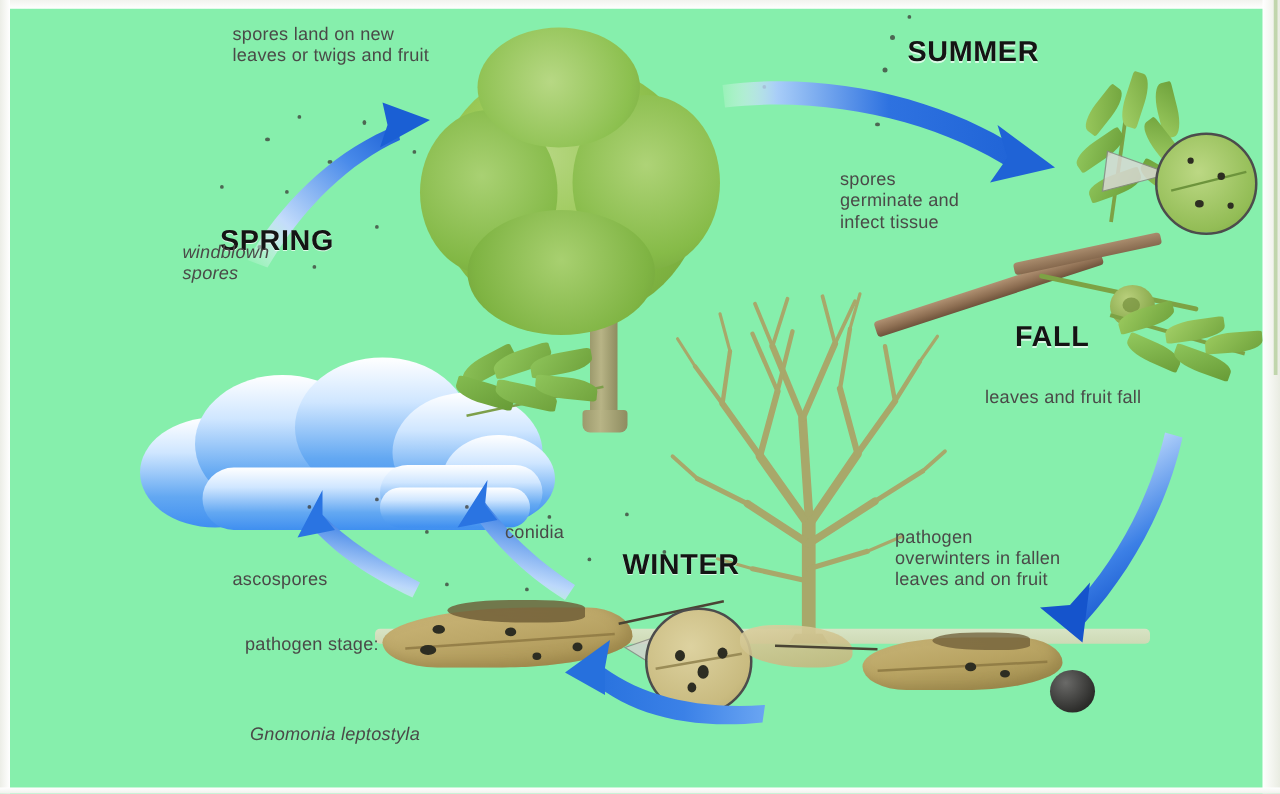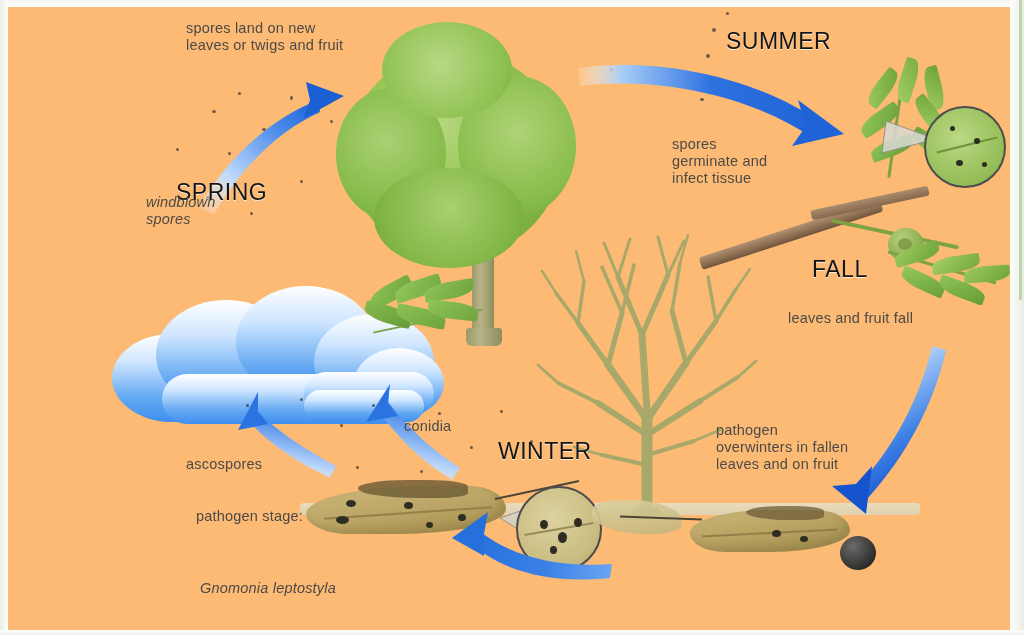--- a/index.html
+++ b/index.html
@@ -5,35 +5,35 @@
   html,body{margin:0;padding:0;}
   body{
     width:1024px;height:635px;
     background:#ffffff;
     font-family:"Liberation Sans", sans-serif;
     overflow:hidden;
   }
   #stage{
     position:relative;
     width:1024px;height:635px;
-    background:#fdba74;
+    background:#86efac;
     overflow:hidden;
   }
   
   .edge{position:absolute;pointer-events:none;}
   .edge-top{top:0;left:0;width:1024px;height:7px;background:linear-gradient(#f2f3ee,#ffffff);}
   .edge-left{top:0;left:0;width:8px;height:635px;background:linear-gradient(90deg,#eceee7,#ffffff);}
   .edge-right{top:0;right:0;width:14px;height:635px;background:linear-gradient(270deg,#e9ece2,#ffffff);}
   .edge-right2{top:0;right:2px;width:3px;height:300px;background:#9bbf7a;opacity:.55;}
   .edge-bottom{bottom:0;left:0;width:1024px;height:5px;background:linear-gradient(0deg,#f0f1ec,#ffffff);}
 
   
   .lbl{position:absolute;color:#2b2b2b;line-height:1.18;white-space:pre-line;}
   .season{
-    position:absolute;font-weight:normal;font-size:23px;letter-spacing:.5px;color:#141414;
+    position:absolute;font-weight:bold;font-size:23px;letter-spacing:.5px;color:#141414;
     text-shadow:0 1px 0 rgba(255,255,255,.7);
   }
   .note{font-size:14.5px;color:#4a4a48;font-weight:500;letter-spacing:.2px;}
   .title{
     position:absolute;font-size:31px;font-weight:bold;color:#131313;letter-spacing:.2px;
   }
   .ital{font-style:italic;}
 
   
   #arrows{position:absolute;left:0;top:0;width:1024px;height:635px;}

